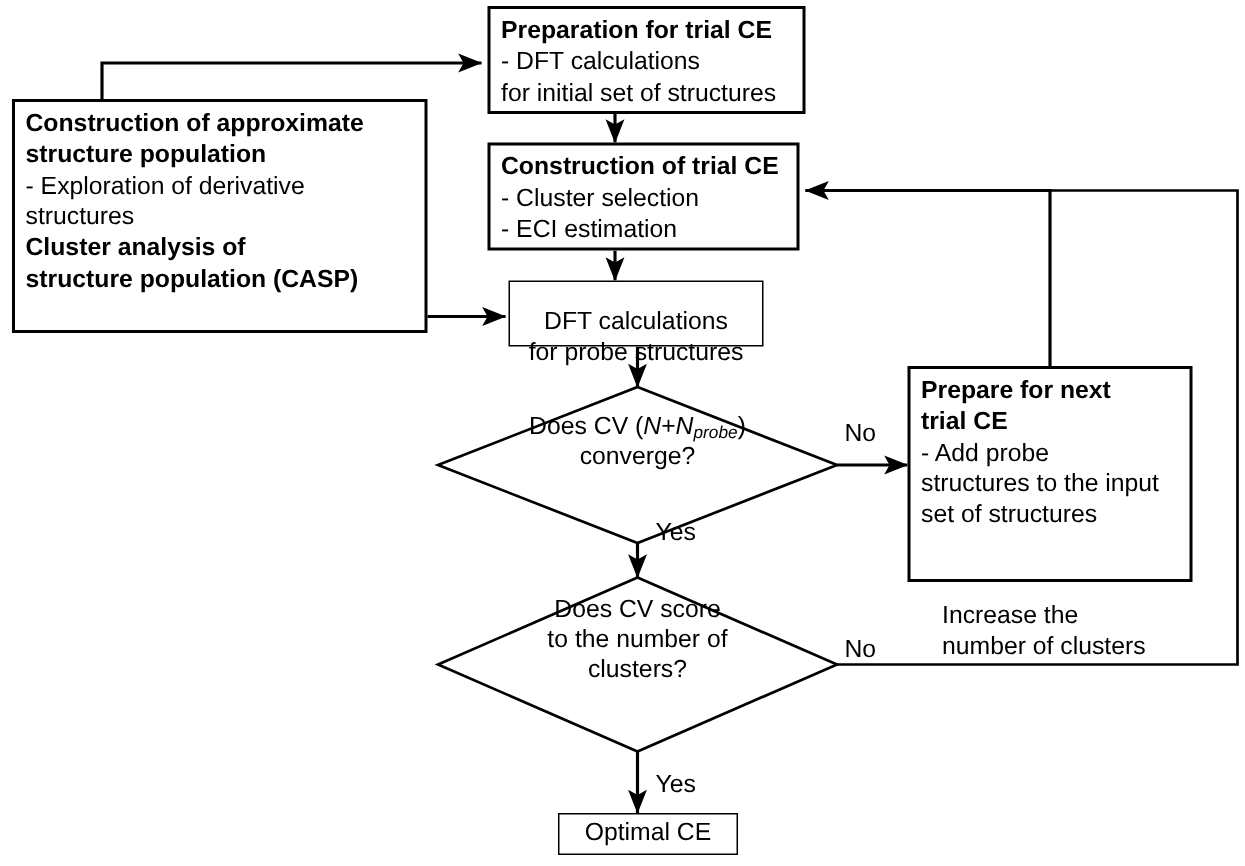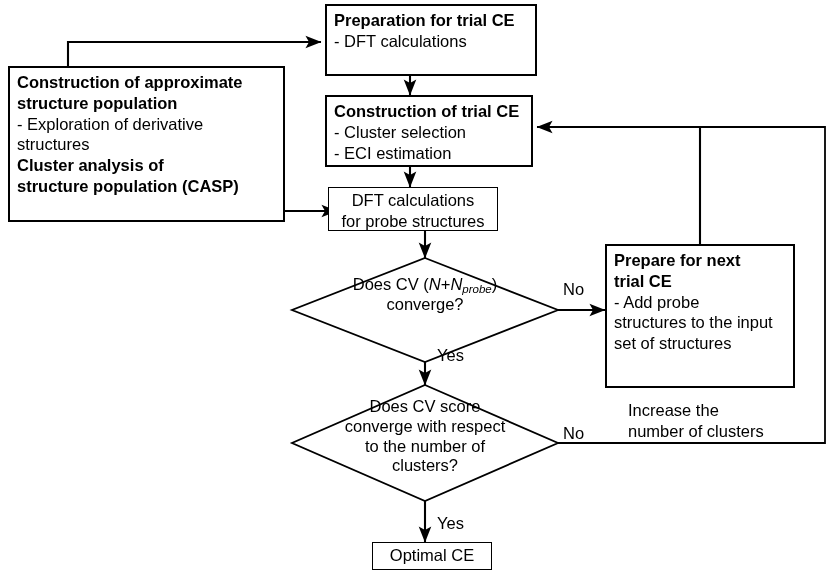--- a/index.html
+++ b/index.html
@@ -102,38 +102,39 @@
     <path d="M425,501 L425,542" fill="none" stroke="#000000" stroke-width="2.1" marker-end="url(#ah)"></path>
 
     <polygon points="425,258 558,310 425,362 292,310" fill="#ffffff" stroke="#000000" stroke-width="1.8"></polygon>
 
     <polygon points="425,385 558,443 425,501 292,443" fill="#ffffff" stroke="#000000" stroke-width="1.8"></polygon>
   </svg>
 
   <div class="node fs16" style="left:325px; top:4px; width:212px; height:72px;">
     <div class="ln b">Preparation for trial CE</div>
     <div class="ln">- DFT calculations</div>
+    <div class="ln"> for initial set of structures</div>
   </div>
 
   <div class="node fs16" style="left:8px; top:66px; width:277px; height:156px;">
     <div class="ln b">Construction of approximate</div>
     <div class="ln b">structure population</div>
     <div class="ln">- Exploration of derivative</div>
     <div class="ln">structures</div>
     <div class="ln b">Cluster analysis of</div>
     <div class="ln b">structure population (CASP)</div>
   </div>
 
   <div class="node fs16" style="left:325px; top:95px; width:208px; height:72px;">
     <div class="ln b">Construction of trial CE</div>
     <div class="ln">- Cluster selection</div>
     <div class="ln">- ECI estimation</div>
   </div>
 
-  <div class="node thin fs16 center" style="left:328px; top:187px; width:170px; height:44px; padding:2px 6px;">
+  <div class="node thin fs16 center" style="left:339px; top:187px; width:170px; height:44px; padding:16px 6px;">
     <div class="ln">DFT calculations</div>
     <div class="ln">for probe structures</div>
   </div>
 
   <div class="node fs16" style="left:605px; top:244px; width:190px; height:144px;">
     <div class="ln b">Prepare for next</div>
     <div class="ln b">trial CE</div>
     <div class="ln">- Add probe</div>
     <div class="ln">structures to the input</div>
     <div class="ln">set of structures</div>
@@ -145,21 +146,20 @@
 
   <div class="diamond-label" style="left:292px; top:275px; width:266px;">
     <div>
       <span>Does CV (</span><span class="ital">N</span><span>+</span><span class="ital">N</span><span class="sub">probe</span><span>)</span>
     </div>
     <div>converge?</div>
   </div>
 
   <div class="diamond-label" style="left:292px; top:397px; width:266px;">
     <div>Does CV score</div>
-    <div>converge with respect</div>
     <div>to the number of</div>
     <div>clusters?</div>
   </div>
 
   <div class="edge-label" style="left:563px; top:279px;">No</div>
 
   <div class="edge-label" style="left:437px; top:345px;">Yes</div>
 
   <div class="edge-label" style="left:563px; top:423px;">No</div>
 

